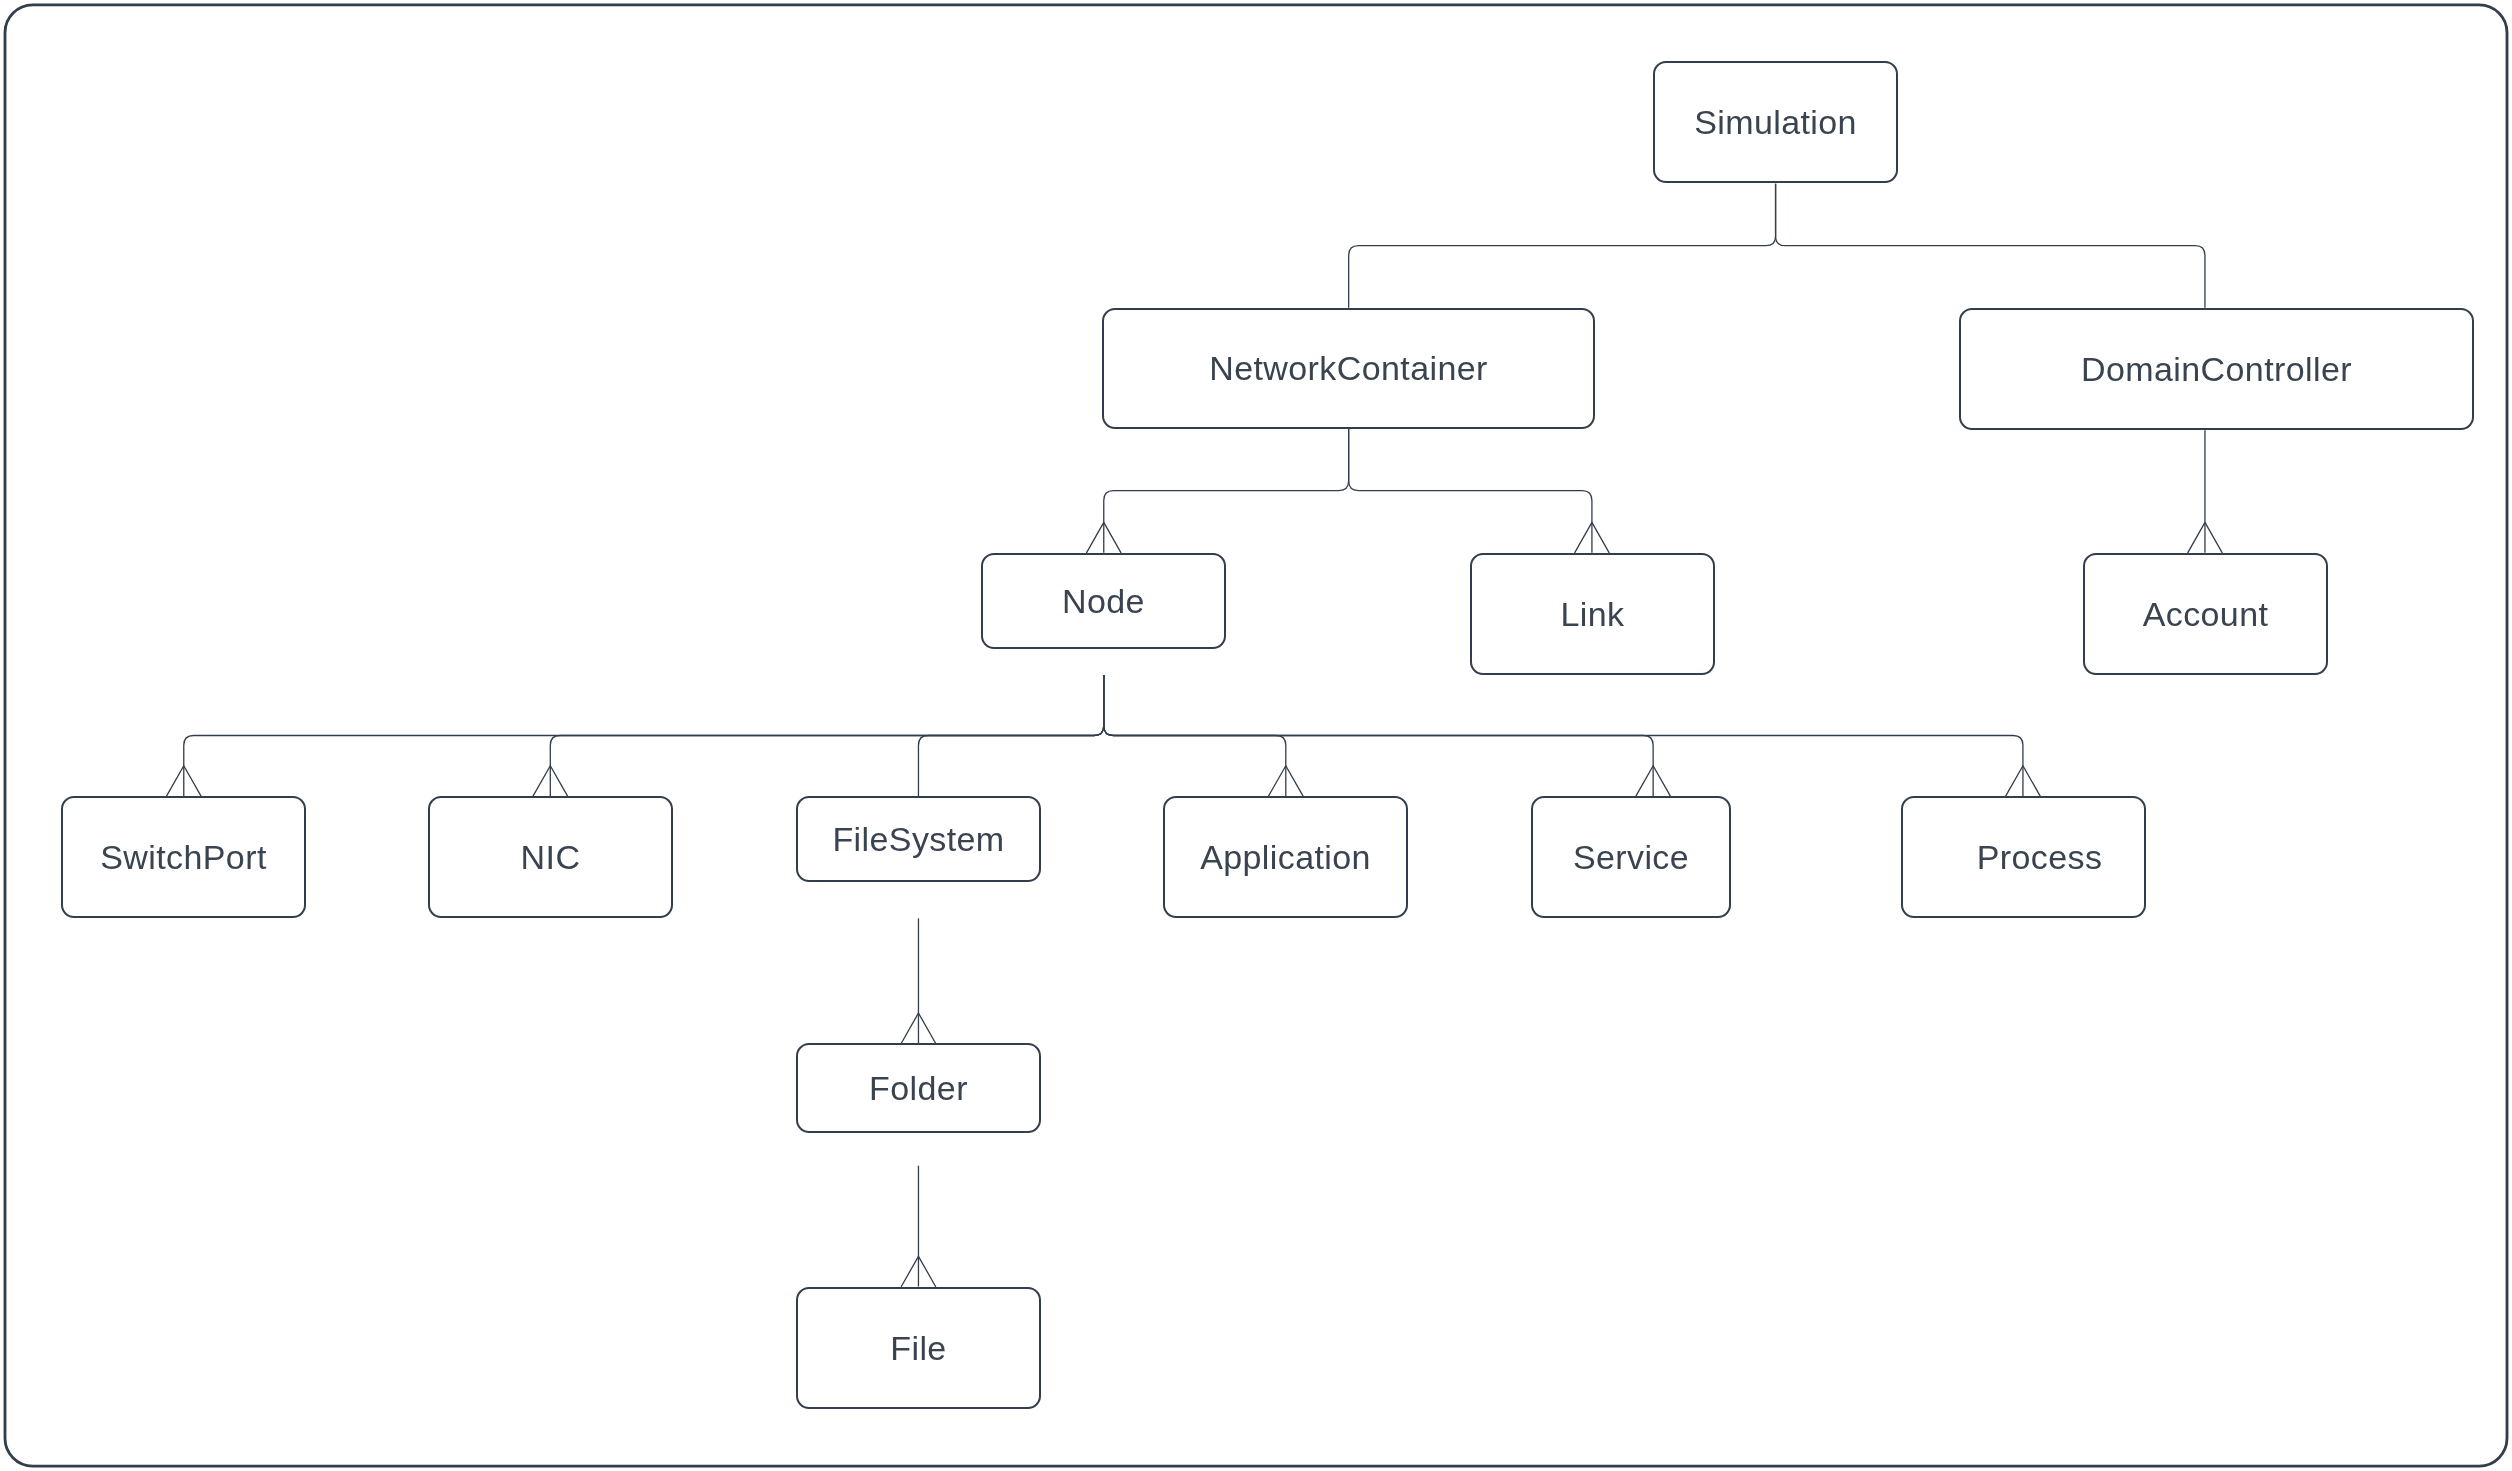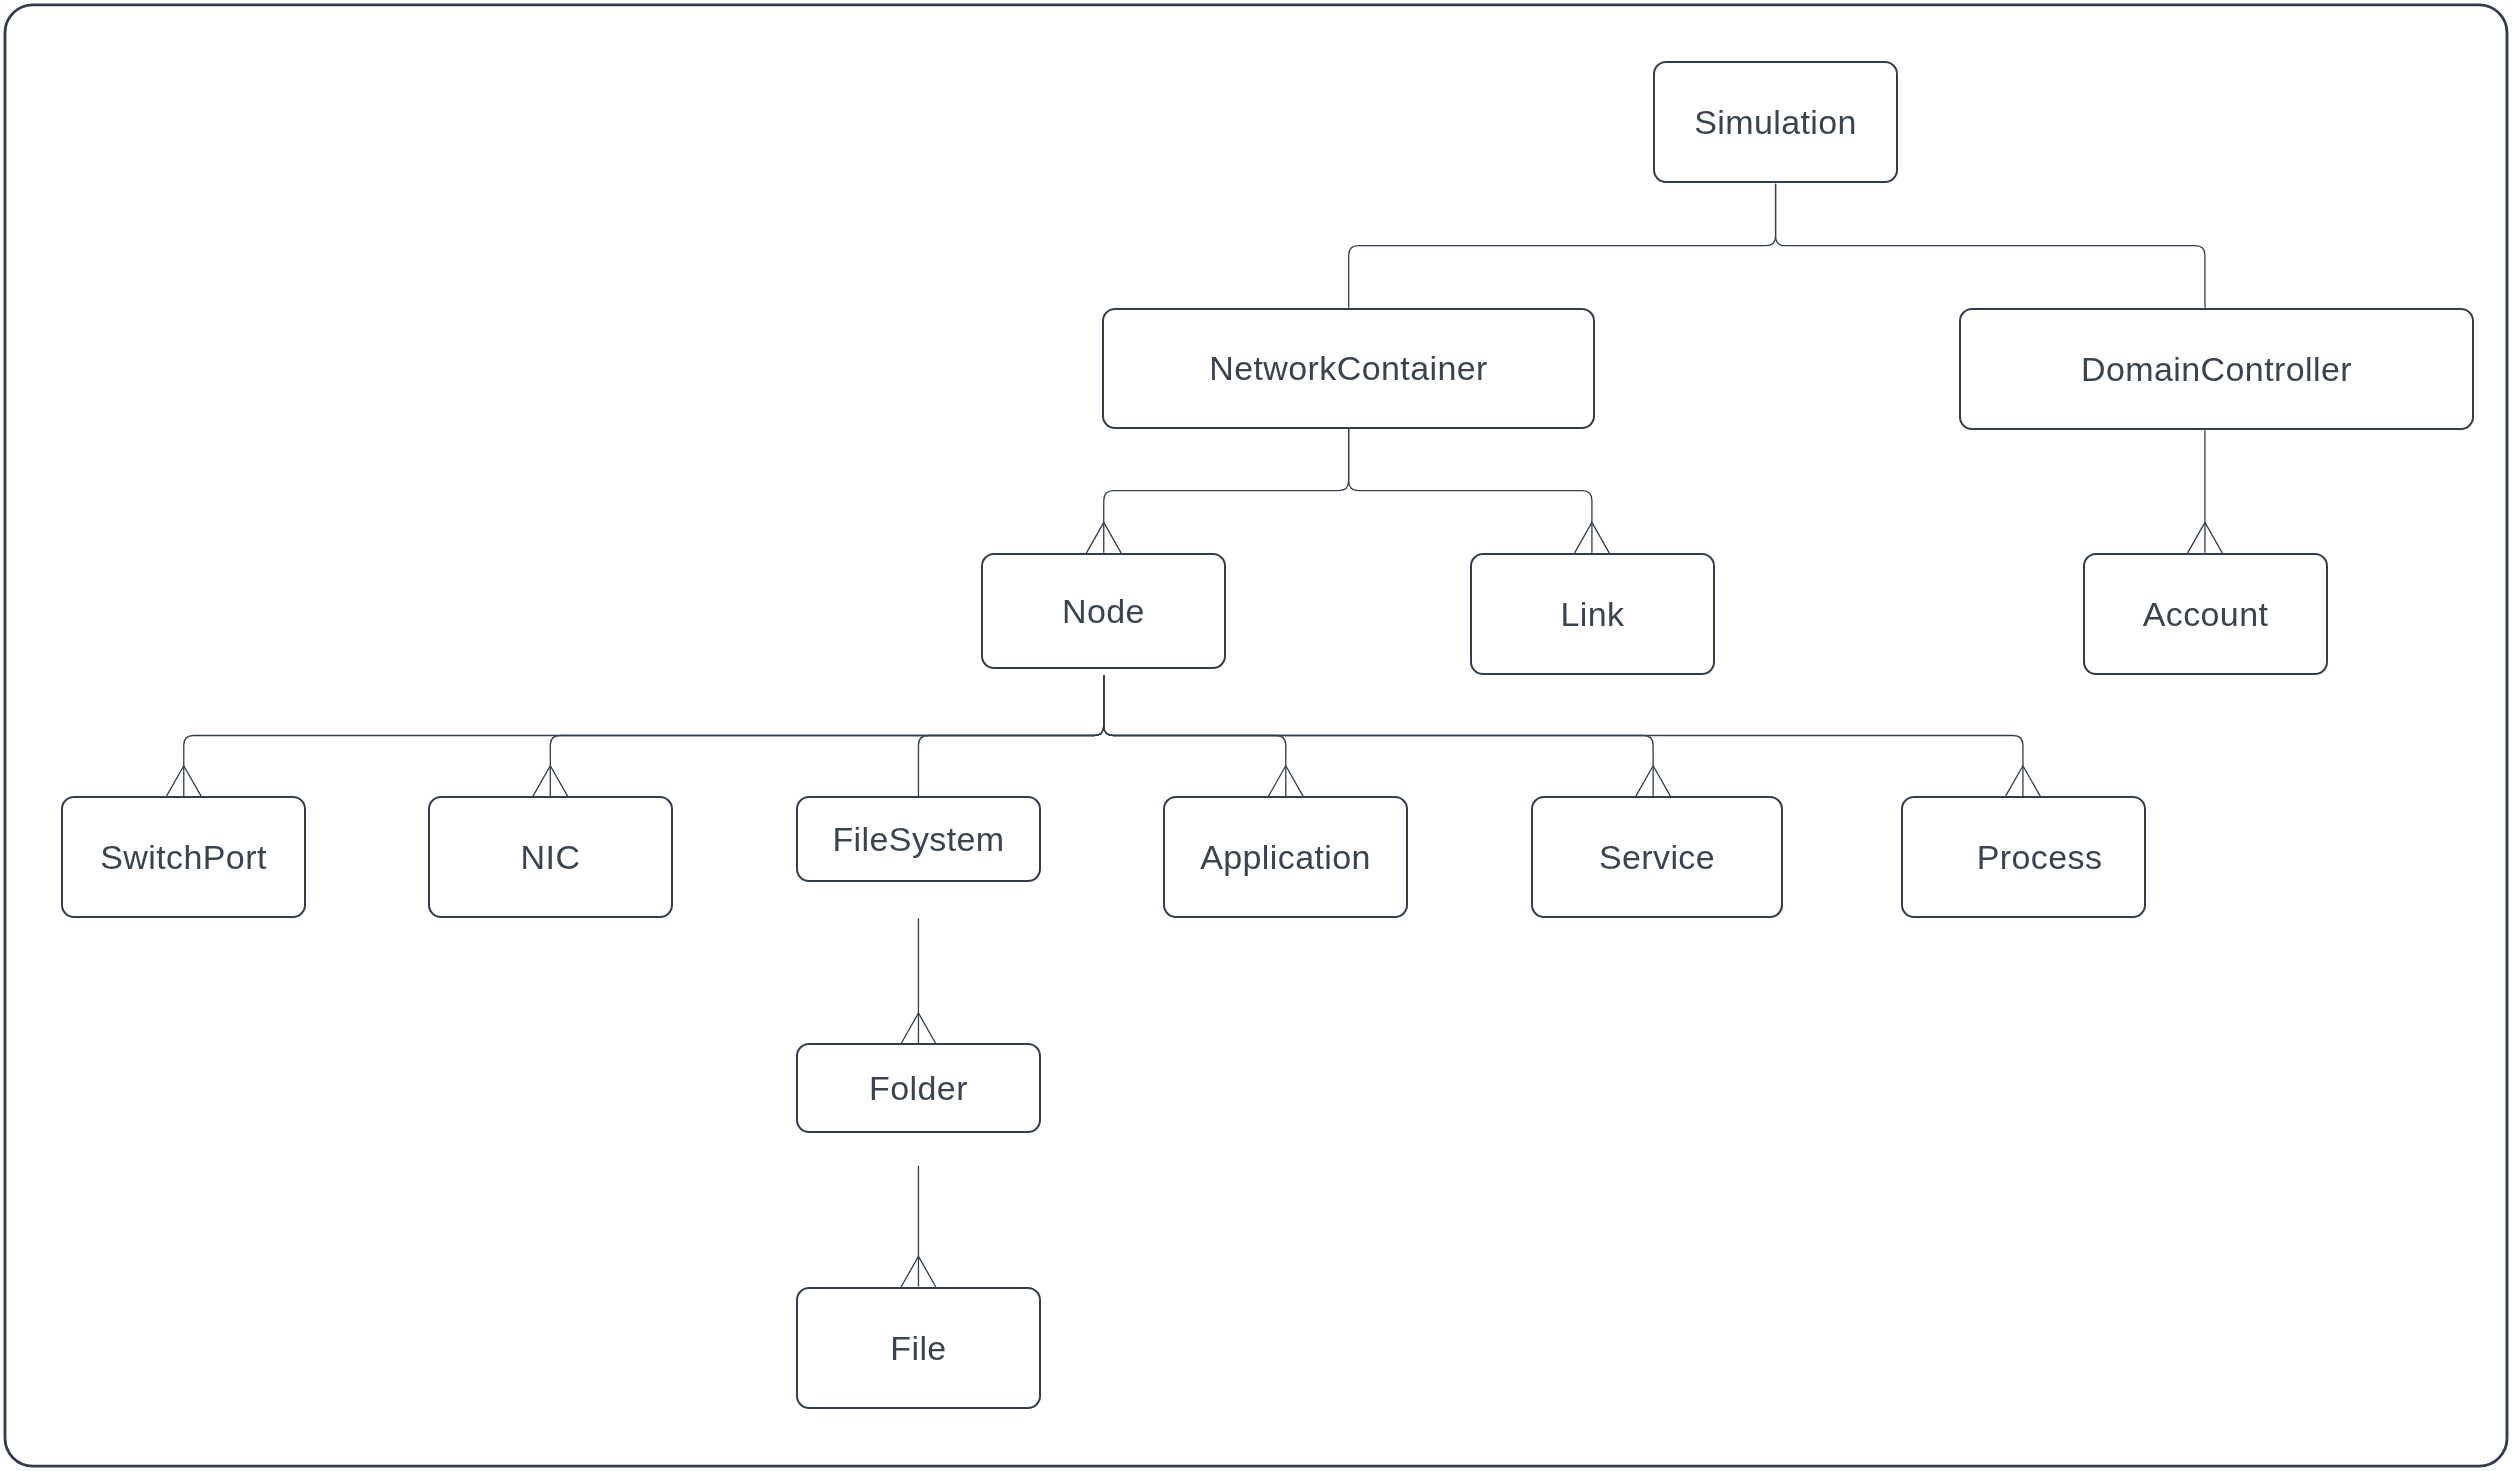--- a/index.html
+++ b/index.html
@@ -63,42 +63,42 @@
   <div id="nodes-layer">
       <div class="node" style="left: 1653px; top: 61px; width: 245px; height: 122px;">
         <span class="label">Simulation</span>
       </div>
       <div class="node" style="left: 1102px; top: 308px; width: 493px; height: 121px;">
         <span class="label">NetworkContainer</span>
       </div>
       <div class="node" style="left: 1959px; top: 308px; width: 515px; height: 122px;">
         <span class="label">DomainController</span>
       </div>
-      <div class="node" style="left: 981px; top: 553px; width: 245px; height: 116px;">
+      <div class="node" style="left: 981px; top: 553px; width: 245px; height: 96px;">
         <span class="label">Node</span>
       </div>
       <div class="node" style="left: 1470px; top: 553px; width: 245px; height: 122px;">
         <span class="label">Link</span>
       </div>
       <div class="node" style="left: 2083px; top: 553px; width: 245px; height: 122px; justify-content: center;">
         <span class="label">Account</span>
       </div>
       <div class="node" style="left: 61px; top: 796px; width: 245px; height: 122px;">
         <span class="label">SwitchPort</span>
       </div>
       <div class="node" style="left: 428px; top: 796px; width: 245px; height: 122px;">
         <span class="label">NIC</span>
       </div>
       <div class="node" style="left: 796px; top: 796px; width: 245px; height: 86px;">
         <span class="label">FileSystem</span>
       </div>
       <div class="node" style="left: 1163px; top: 796px; width: 245px; height: 122px;">
         <span class="label">Application</span>
       </div>
-      <div class="node" style="left: 1531px; top: 796px; width: 252px; height: 122px;">
+      <div class="node" style="left: 1531px; top: 796px; width: 200px; height: 122px;">
         <span class="label">Service</span>
       </div>
       <div class="node" style="left: 1901px; top: 796px; width: 245px; height: 122px; padding-left: 32px;">
         <span class="label">Process</span>
       </div>
       <div class="node" style="left: 796px; top: 1043px; width: 245px; height: 90px;">
         <span class="label">Folder</span>
       </div>
       <div class="node" style="left: 796px; top: 1287px; width: 245px; height: 122px;">
         <span class="label">File</span>

